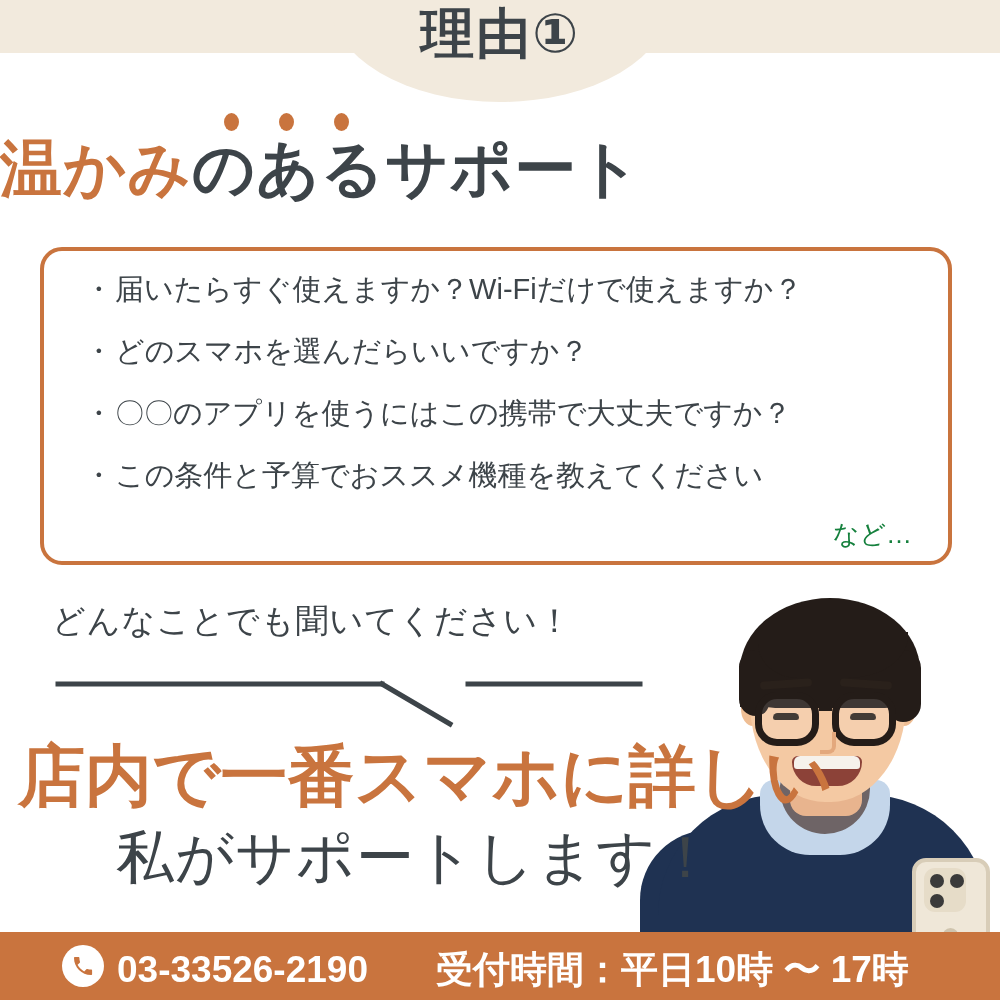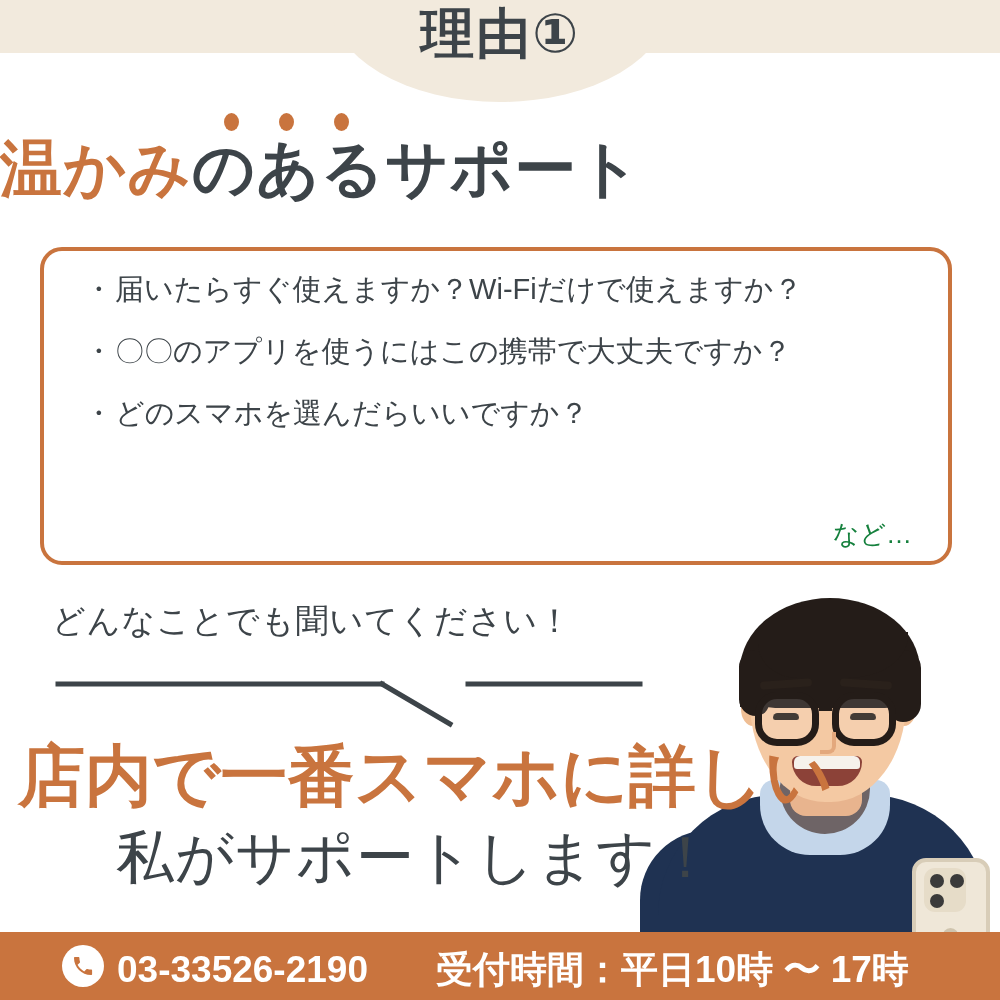--- a/index.html
+++ b/index.html
@@ -420,22 +420,23 @@
     <span class="dot"></span>
     <span class="dot"></span>
     <span class="dot"></span>
   </div>
 
   <div class="main-title"><span class="accent">温かみ</span><span>のあるサポート</span></div>
 
   <div class="question-box">
     <div class="q-list">
       <div class="q-item"><span class="q-bullet">・</span><span>届いたらすぐ使えますか？Wi-Fiだけで使えますか？</span></div>
+      <div class="q-item"><span class="q-bullet">・</span><span>どのスマホを選んだらいいですか？</span></div>
       <div class="q-item"><span class="q-bullet">・</span><span>〇〇のアプリを使うにはこの携帯で大丈夫ですか？</span></div>
-      <div class="q-item"><span class="q-bullet">・</span><span>どのスマホを選んだらいいですか？</span></div>
+      <div class="q-item"><span class="q-bullet">・</span><span>この条件と予算でおススメ機種を教えてください</span></div>
     </div>
     <div class="etc-label">など…</div>
   </div>
 
   <div class="lead-line">どんなことでも聞いてください！</div>
   <svg class="underline-svg" viewBox="0 0 620 70">
     <path d="M18 18 L342 18" stroke="#3D4449" stroke-width="5" fill="none" stroke-linecap="square"></path>
     <path d="M342 18 L410 58" stroke="#3D4449" stroke-width="5" fill="none" stroke-linecap="square"></path>
     <path d="M428 18 L600 18" stroke="#3D4449" stroke-width="5" fill="none" stroke-linecap="square"></path>
   </svg>

